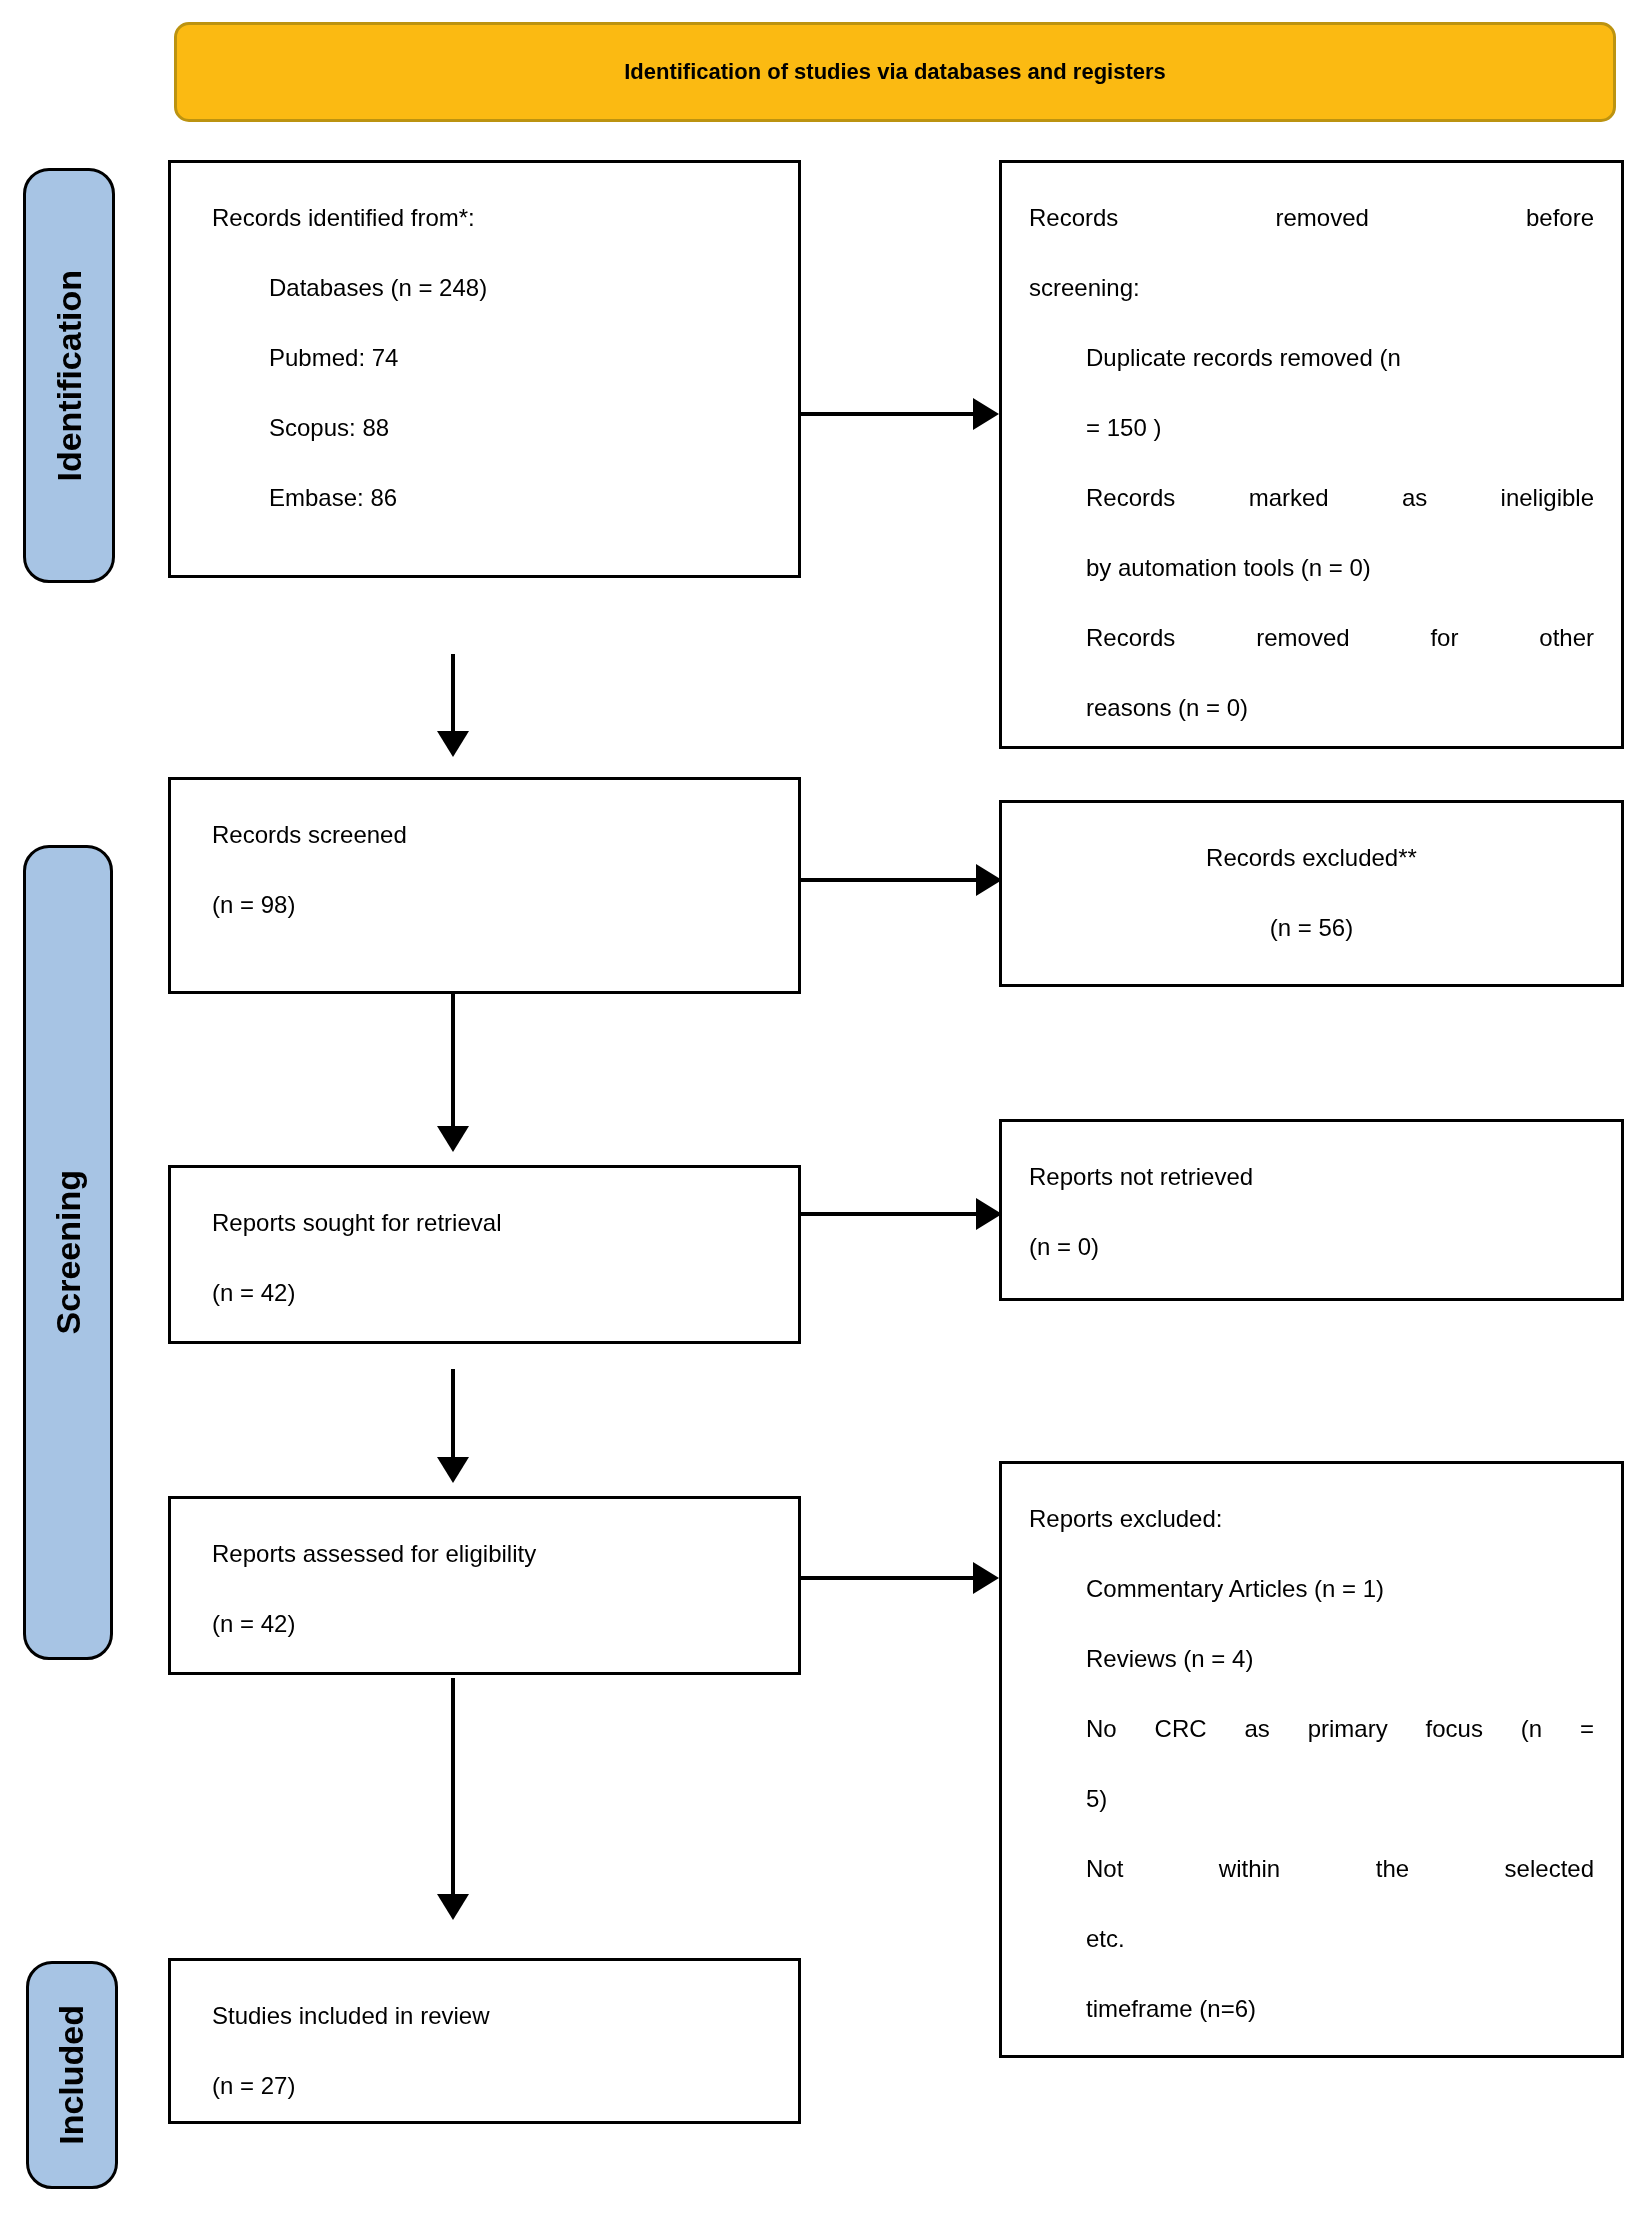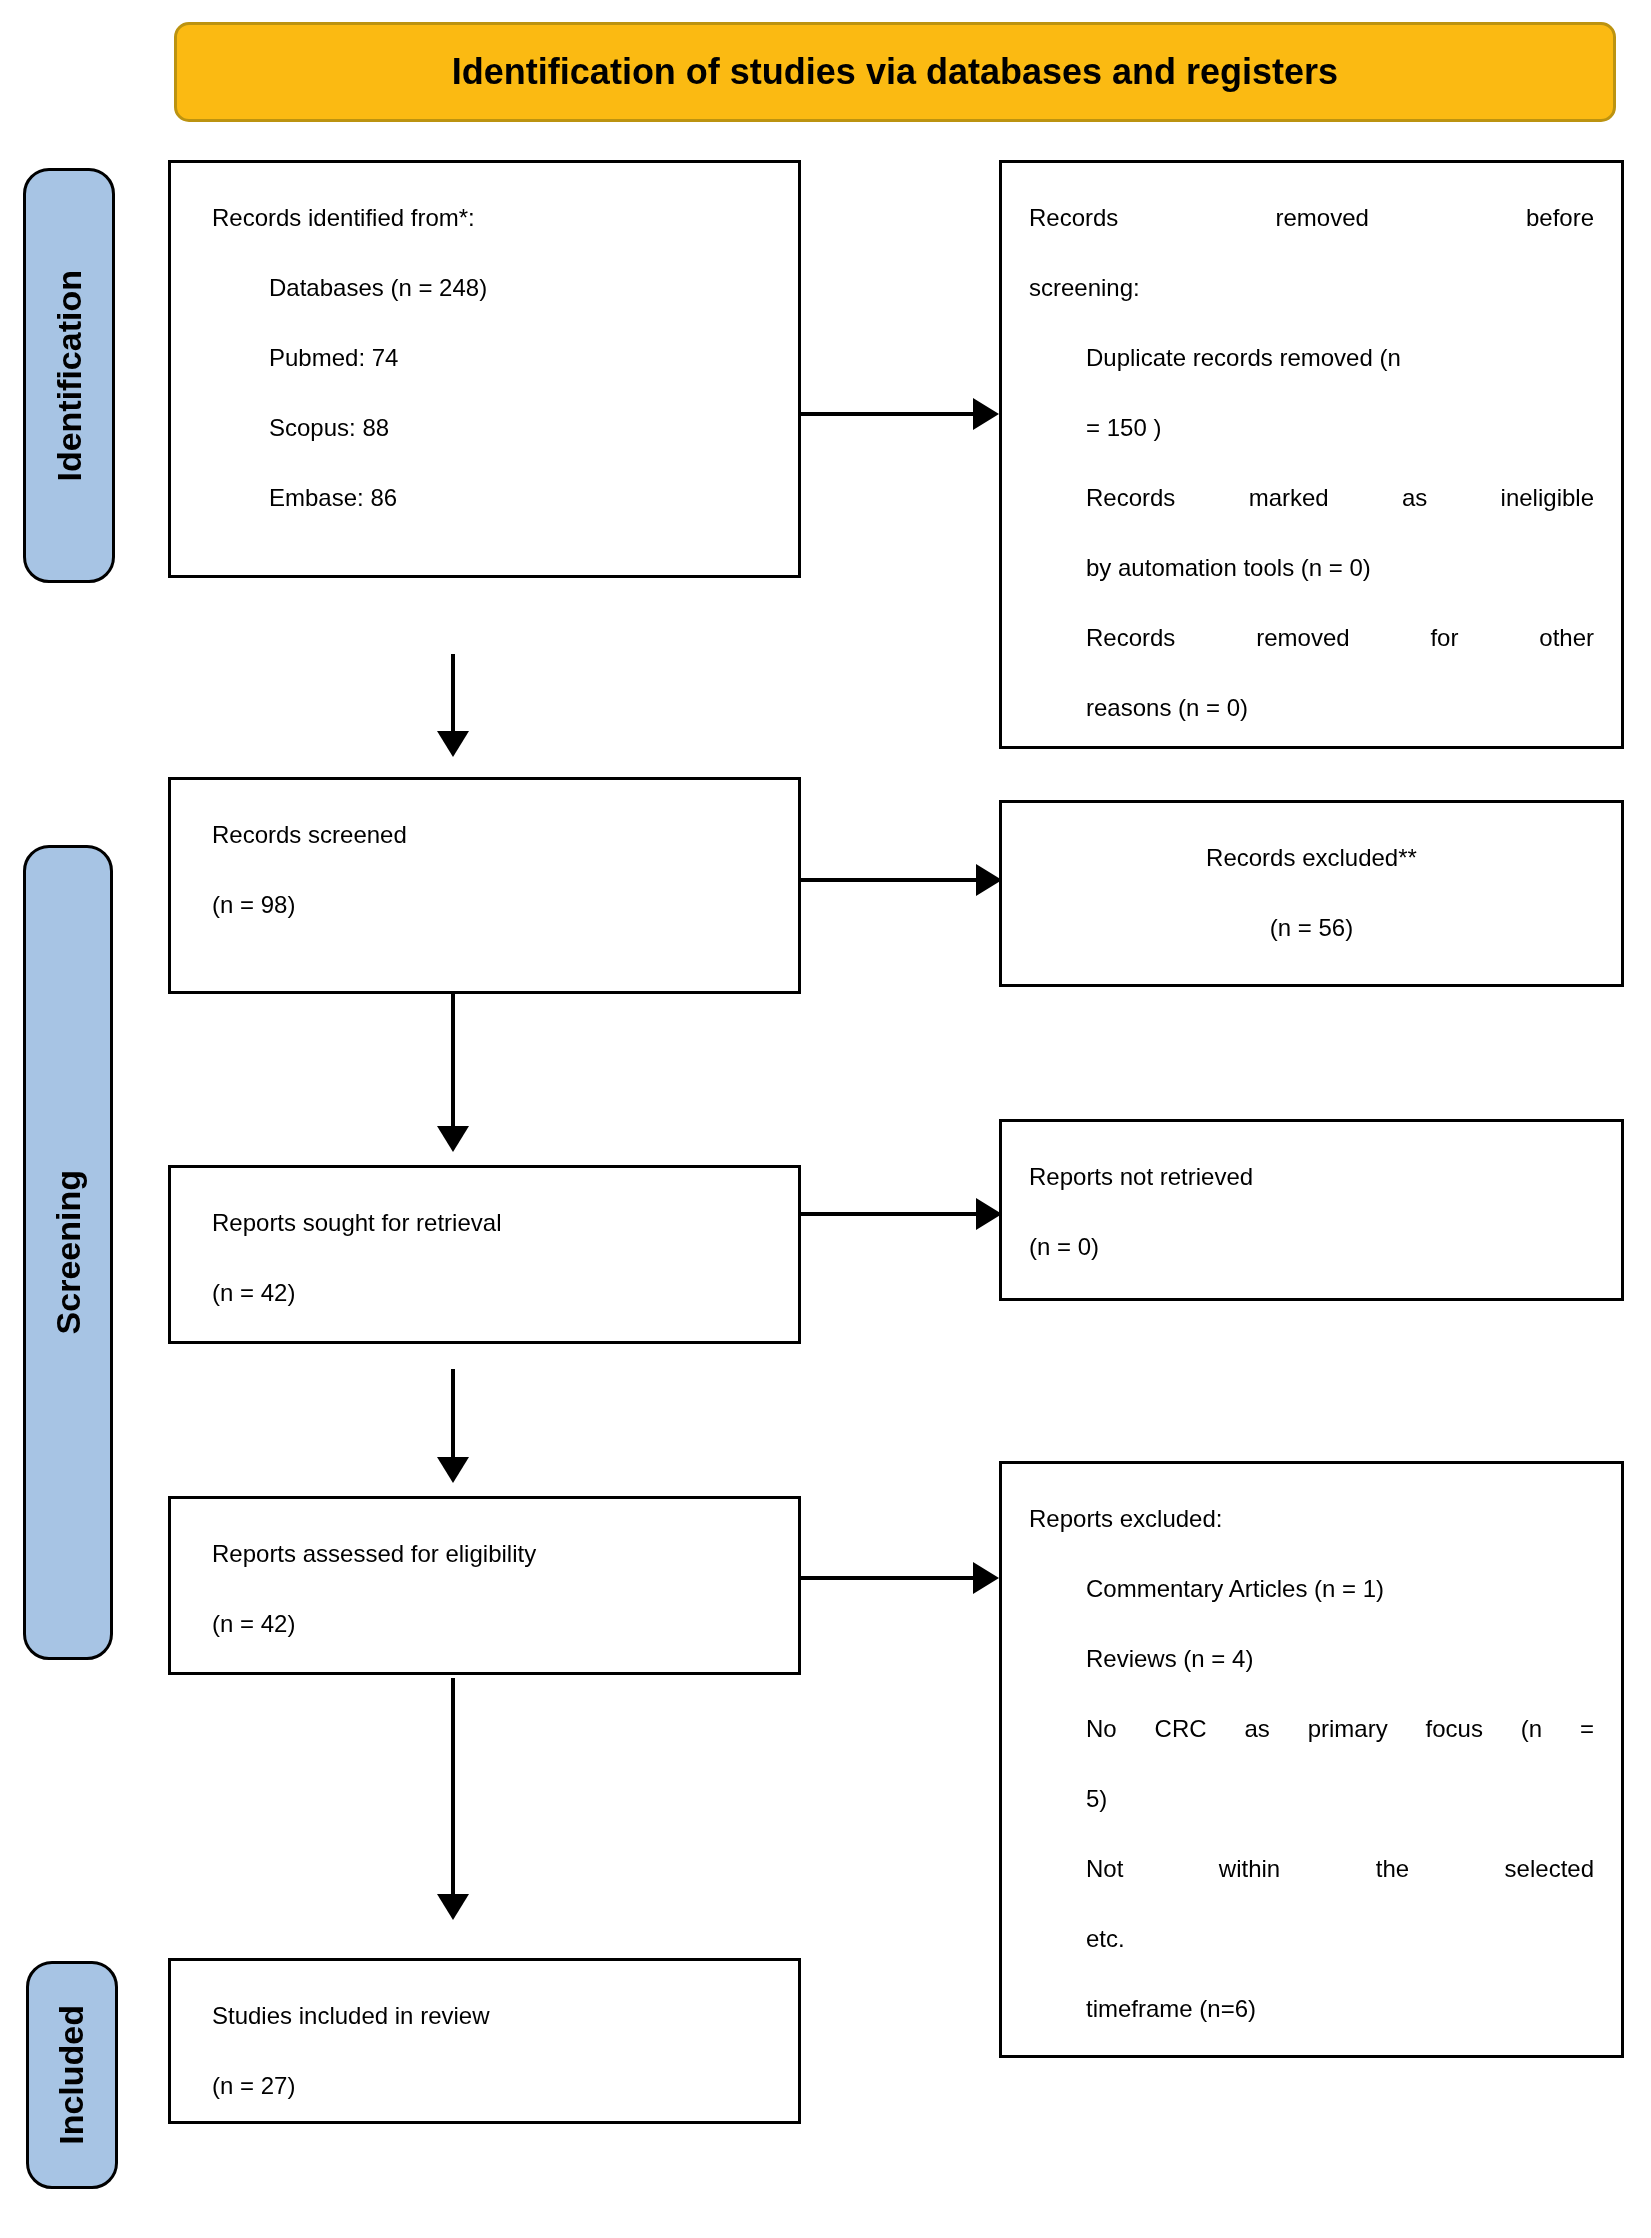--- a/index.html
+++ b/index.html
@@ -12,21 +12,21 @@
   .canvas{
     position:relative; width:1651px; height:2239px; background:var(--page-bg);
     font-family:"Liberation Sans", sans-serif; color:var(--text);
   }
   
   .banner{
     position:absolute; left:174px; top:22px; width:1442px; height:100px;
     background:var(--banner-bg); border:3.3px solid var(--banner-border);
     border-radius:15px; box-sizing:border-box;
     display:flex; align-items:center; justify-content:center;
-    font-size:36px; font-weight:bold;
+    font-size:22px; font-weight:bold;
   }
   
   .stage{
     position:absolute; background:var(--stage-bg); border:3.3px solid var(--stage-border);
     border-radius:26px; box-sizing:border-box;
     display:flex; align-items:center; justify-content:center;
   }
   .stage .vtext{
     writing-mode:vertical-rl; transform:rotate(180deg);
     font-size:34px; font-weight:bold; white-space:nowrap;

